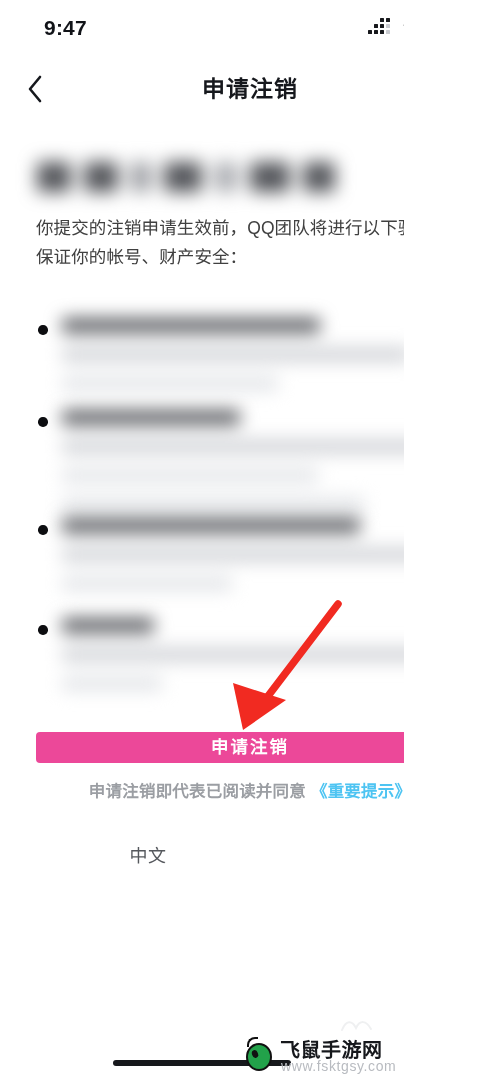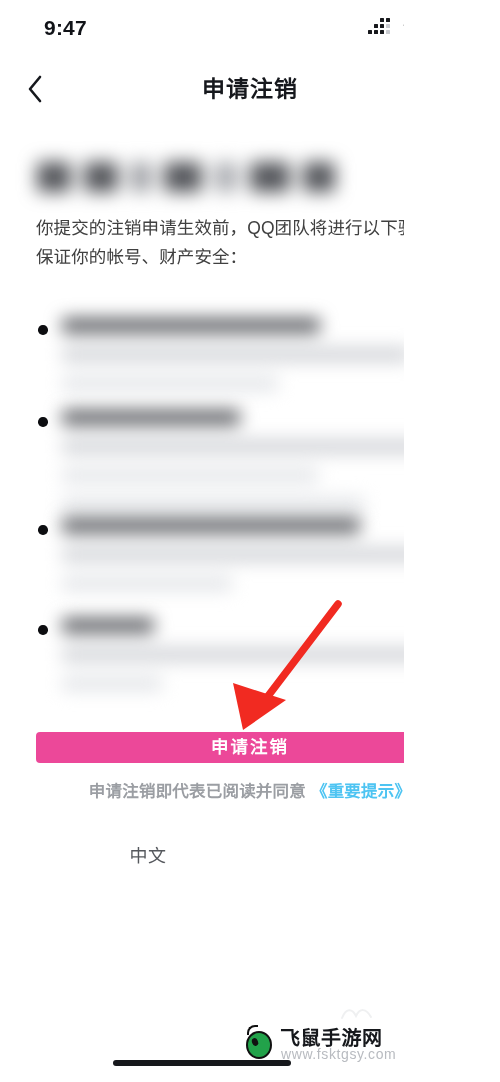--- a/index.html
+++ b/index.html
@@ -244,21 +244,21 @@
     width: 178px;
     height: 6px;
     background: #16181c;
     border-radius: 4px;
   }
 
   
   .watermark {
     position: absolute;
     right: 6px;
-    bottom: 20px;
+    bottom: 8px;
     width: 158px;
     height: 46px;
   }
   .wm-mouse {
     position: absolute;
     left: 4px; top: 9px;
     width: 31px; height: 34px;
   }
   .wm-mouse-body {
     position: absolute;

